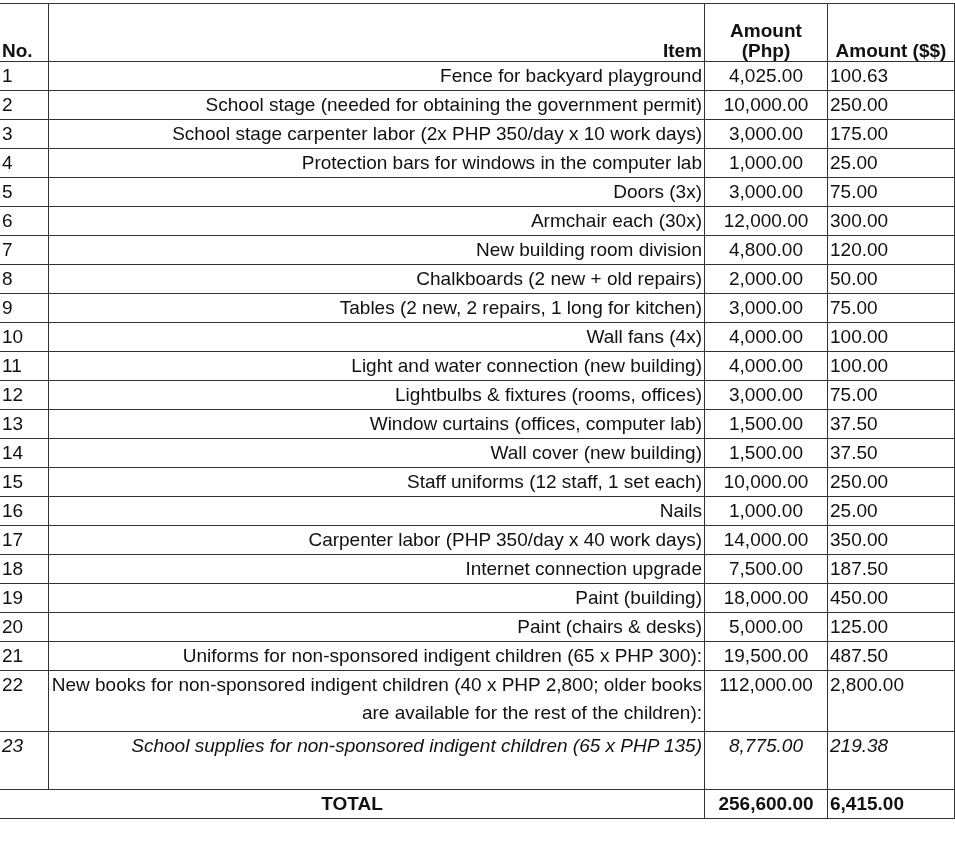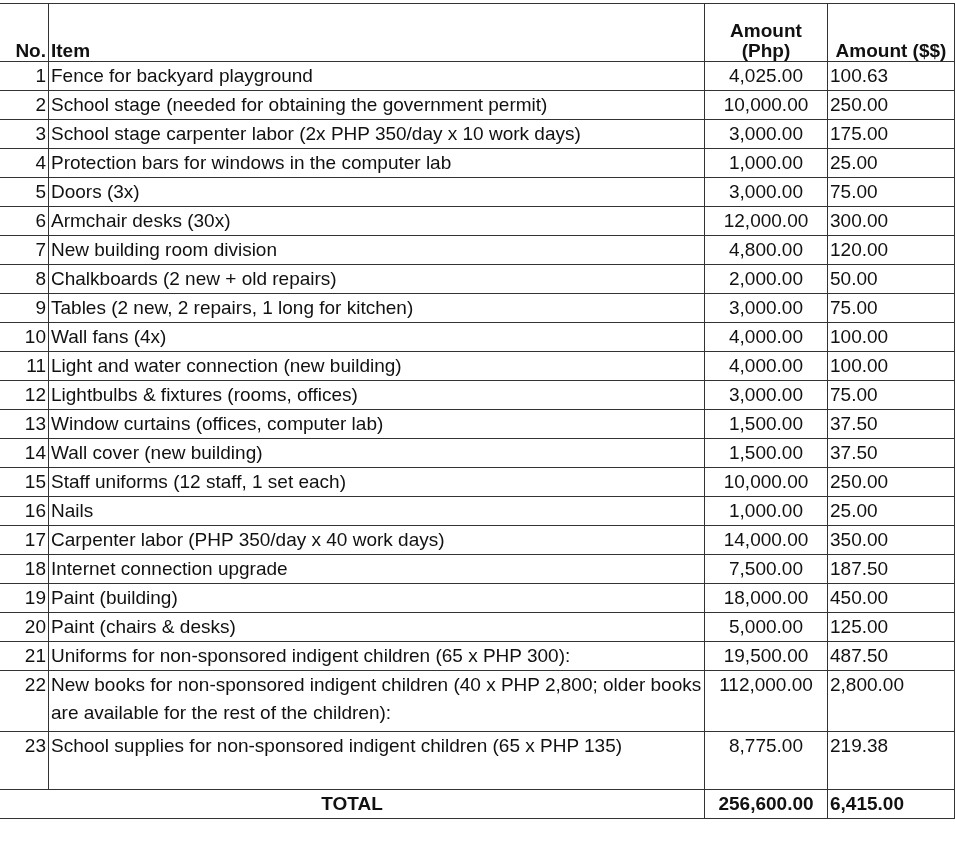--- a/index.html
+++ b/index.html
@@ -1,30 +1,30 @@
 <!DOCTYPE html>
 <html><head>
 <meta charset="utf-8">
 <style>
 html,body{margin:0;padding:0;background:#fff;}
 body{width:955px;height:863px;overflow:hidden;font-family:"Liberation Sans",sans-serif;color:#111;}
 table{border-collapse:collapse;position:absolute;left:0;top:3px;width:955px;font-size:19px;}
 td,th{border:1px solid #333;padding:0 2px;height:28px;line-height:28px;white-space:nowrap;}
 th{font-weight:bold;vertical-align:bottom;line-height:20px;}
 .hdr th{height:57px;}
-.c-no{width:44px;text-align:right;}
-.c-item{text-align:left;}
+.c-no{width:44px;text-align:left;}
+.c-item{text-align:right;}
 .c-php{width:118px;text-align:center;}
 .c-usd{width:122px;text-align:left;}
 th.c-php{text-align:center;}
 th.c-usd{text-align:center;}
 td.wrap{white-space:normal;line-height:28px;vertical-align:top;}
 tr.tall td{vertical-align:top;}
 tr.r22 td{height:60px;}
-tr.r23 td{height:57px;}
+tr.r23 td{height:57px;font-style:italic;}
 tr.total td{font-weight:bold;}
 table{border-left:none;}
 td:first-child,th:first-child{border-left:none;}
 </style>
 </head>
 <body>
 
 <table>
   <thead>
     <tr class="hdr">
@@ -60,21 +60,21 @@
         <td class="c-usd">25.00</td>
       </tr>
       <tr>
         <td class="c-no">5</td>
         <td class="c-item">Doors (3x)</td>
         <td class="c-php">3,000.00</td>
         <td class="c-usd">75.00</td>
       </tr>
       <tr>
         <td class="c-no">6</td>
-        <td class="c-item">Armchair desks (30x)</td>
+        <td class="c-item">Armchair each (30x)</td>
         <td class="c-php">12,000.00</td>
         <td class="c-usd">300.00</td>
       </tr>
       <tr>
         <td class="c-no">7</td>
         <td class="c-item">New building room division</td>
         <td class="c-php">4,800.00</td>
         <td class="c-usd">120.00</td>
       </tr>
       <tr>

